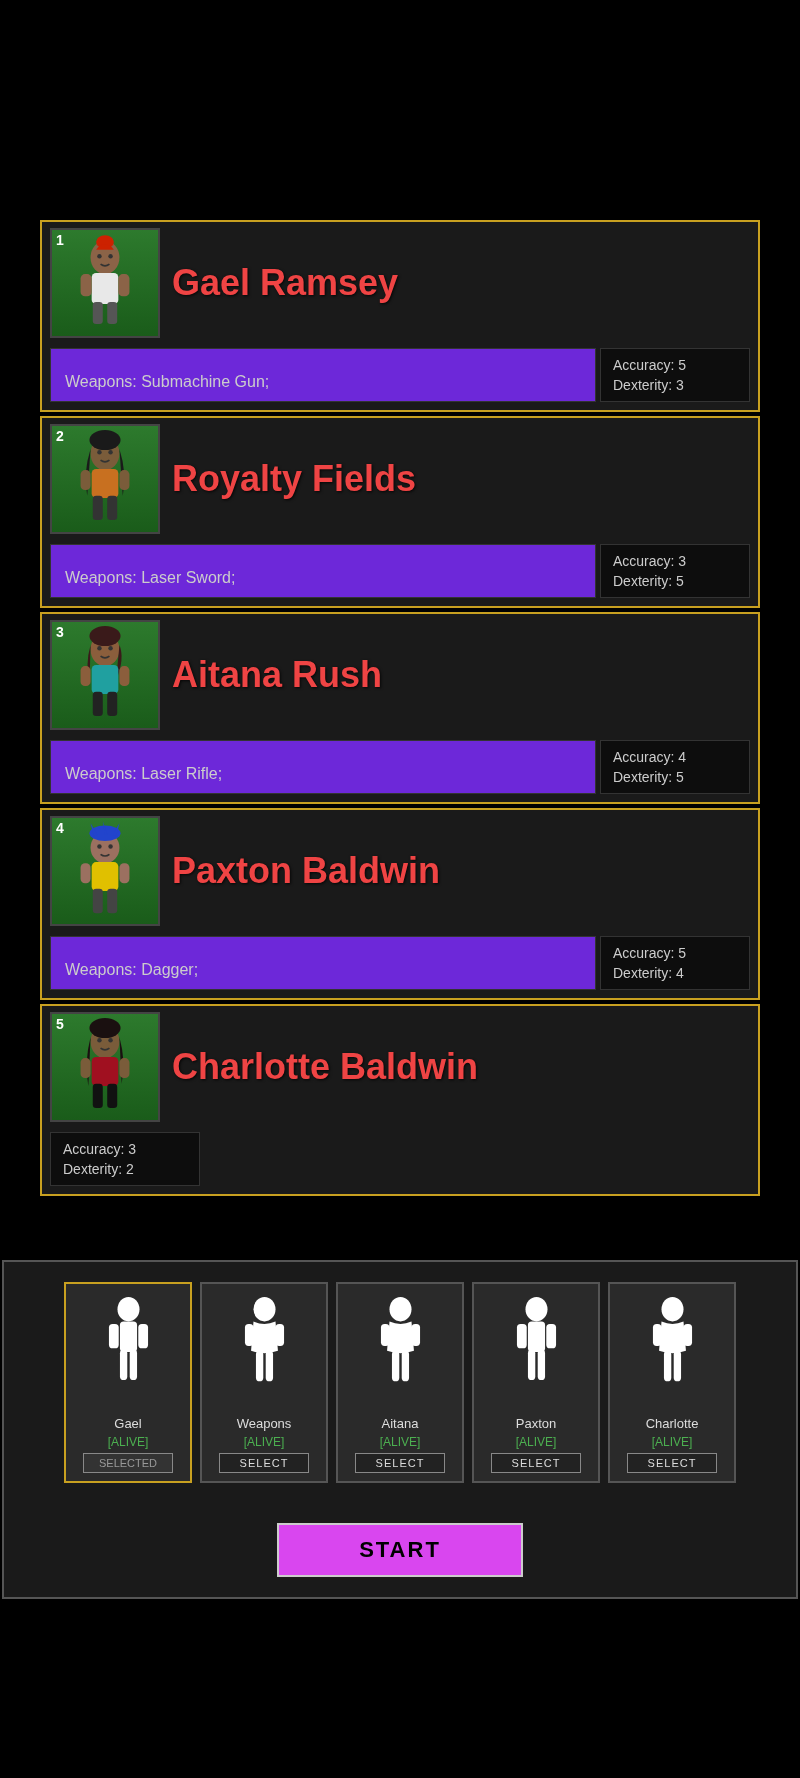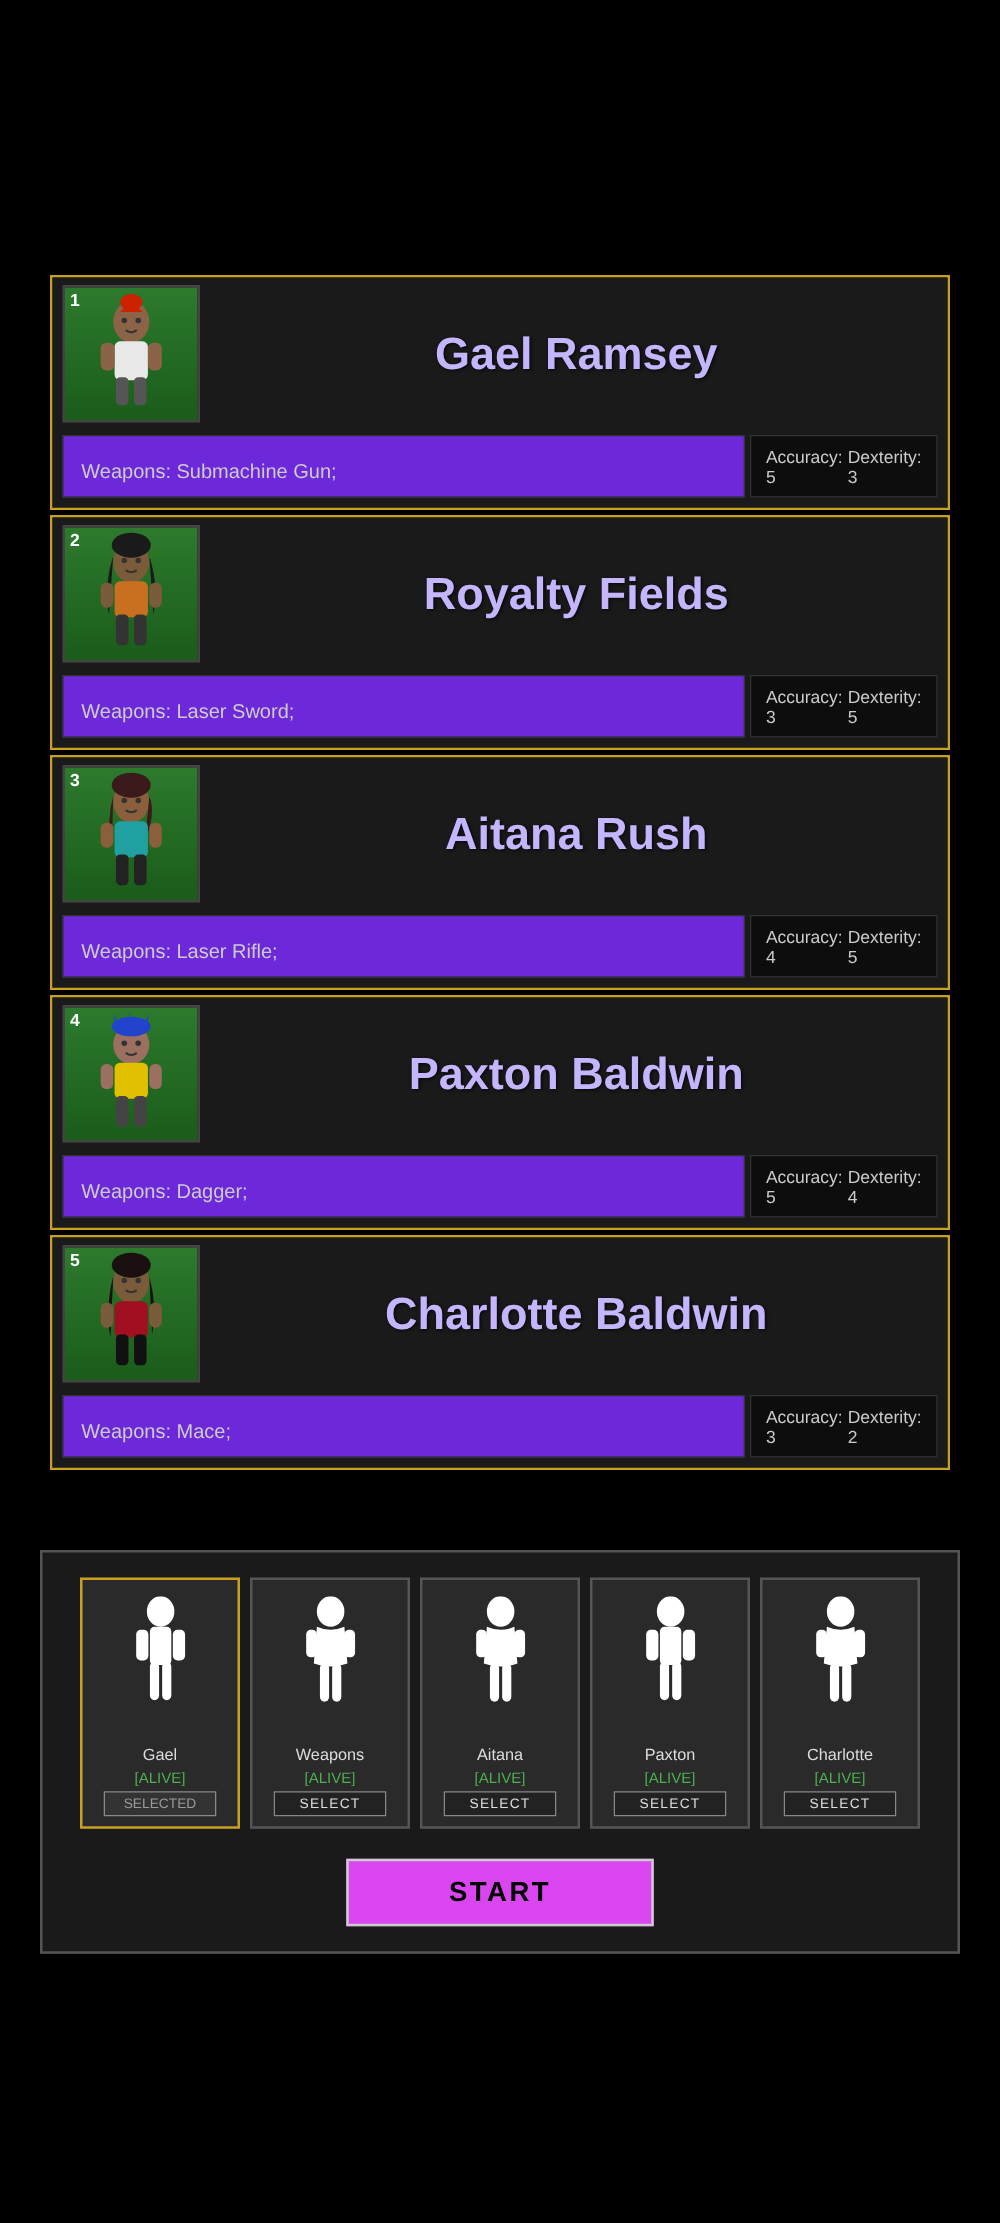--- a/index.html
+++ b/index.html
@@ -61,24 +61,23 @@
       left: 4px;
       color: #fff;
       font-size: 14px;
       font-weight: bold;
       z-index: 2;
     }
 
     .character-name {
       font-size: 36px;
       font-weight: bold;
-      color: #c4b5fd;
+      color: #ef4444;
       text-shadow: 1px 1px 3px rgba(0,0,0,0.8);
       flex: 1;
-      text-align: center;
     }
 
     .character-stats-row {
       display: flex;
       gap: 4px;
       padding: 4px 8px 8px 8px;
       background: #1a1a1a;
     }
 
     .weapons-box {
@@ -91,43 +90,43 @@
       display: flex;
       align-items: flex-end;
     }
 
     .accuracy-dexterity-box {
       background: #0d0d0d;
       border: 1px solid #333;
       width: 150px;
       padding: 8px 12px;
       display: flex;
-      flex-direction: row;
+      flex-direction: column;
       justify-content: center;
       gap: 4px;
     }
 
     .stat-line {
       color: #ccc;
       font-size: 14px;
     }
 
     .mid-spacer {
       height: 60px;
     }
 
     .bottom-section {
-      width: 736px;
+      width: 796px;
       background: #1a1a1a;
       border: 2px solid #555;
       padding: 20px 10px;
       display: flex;
       flex-direction: column;
       align-items: center;
-      gap: 16px;
+      gap: 32px;
       justify-content: flex-end;
     }
 
     .player-cards-row {
       display: flex;
       gap: 8px;
       justify-content: center;
     }
 
     .player-card {
@@ -392,23 +391,20 @@
           <rect x="32" y="60" width="9" height="22" rx="3" fill="#111"></rect>
 
           <circle cx="25" cy="21" r="2" fill="#333"></circle>
           <circle cx="35" cy="21" r="2" fill="#333"></circle>
           <path d="M26 28 Q30 31 34 28" stroke="#333" stroke-width="1.5" fill="none"></path>
         </svg>
       </div>
       <div class="character-name">Charlotte Baldwin</div>
     </div>
     <div class="character-stats-row">
-      <div class="weapons-box">
-        <span>Weapons: Mace;</span>
-      </div>
       <div class="accuracy-dexterity-box">
         <div class="stat-line">Accuracy: 3</div>
         <div class="stat-line">Dexterity: 2</div>
       </div>
     </div>
   </div>
 
 </div>
 
 <div class="mid-spacer"></div>

